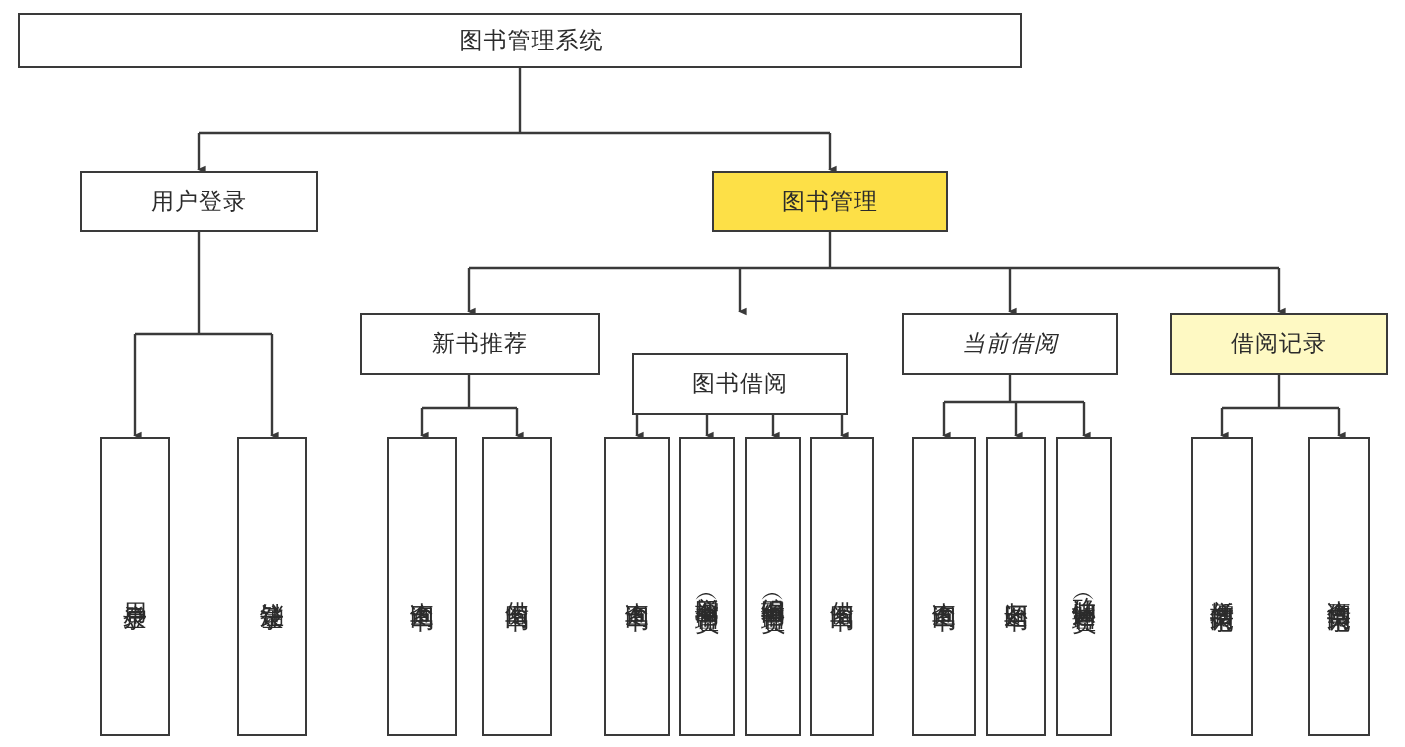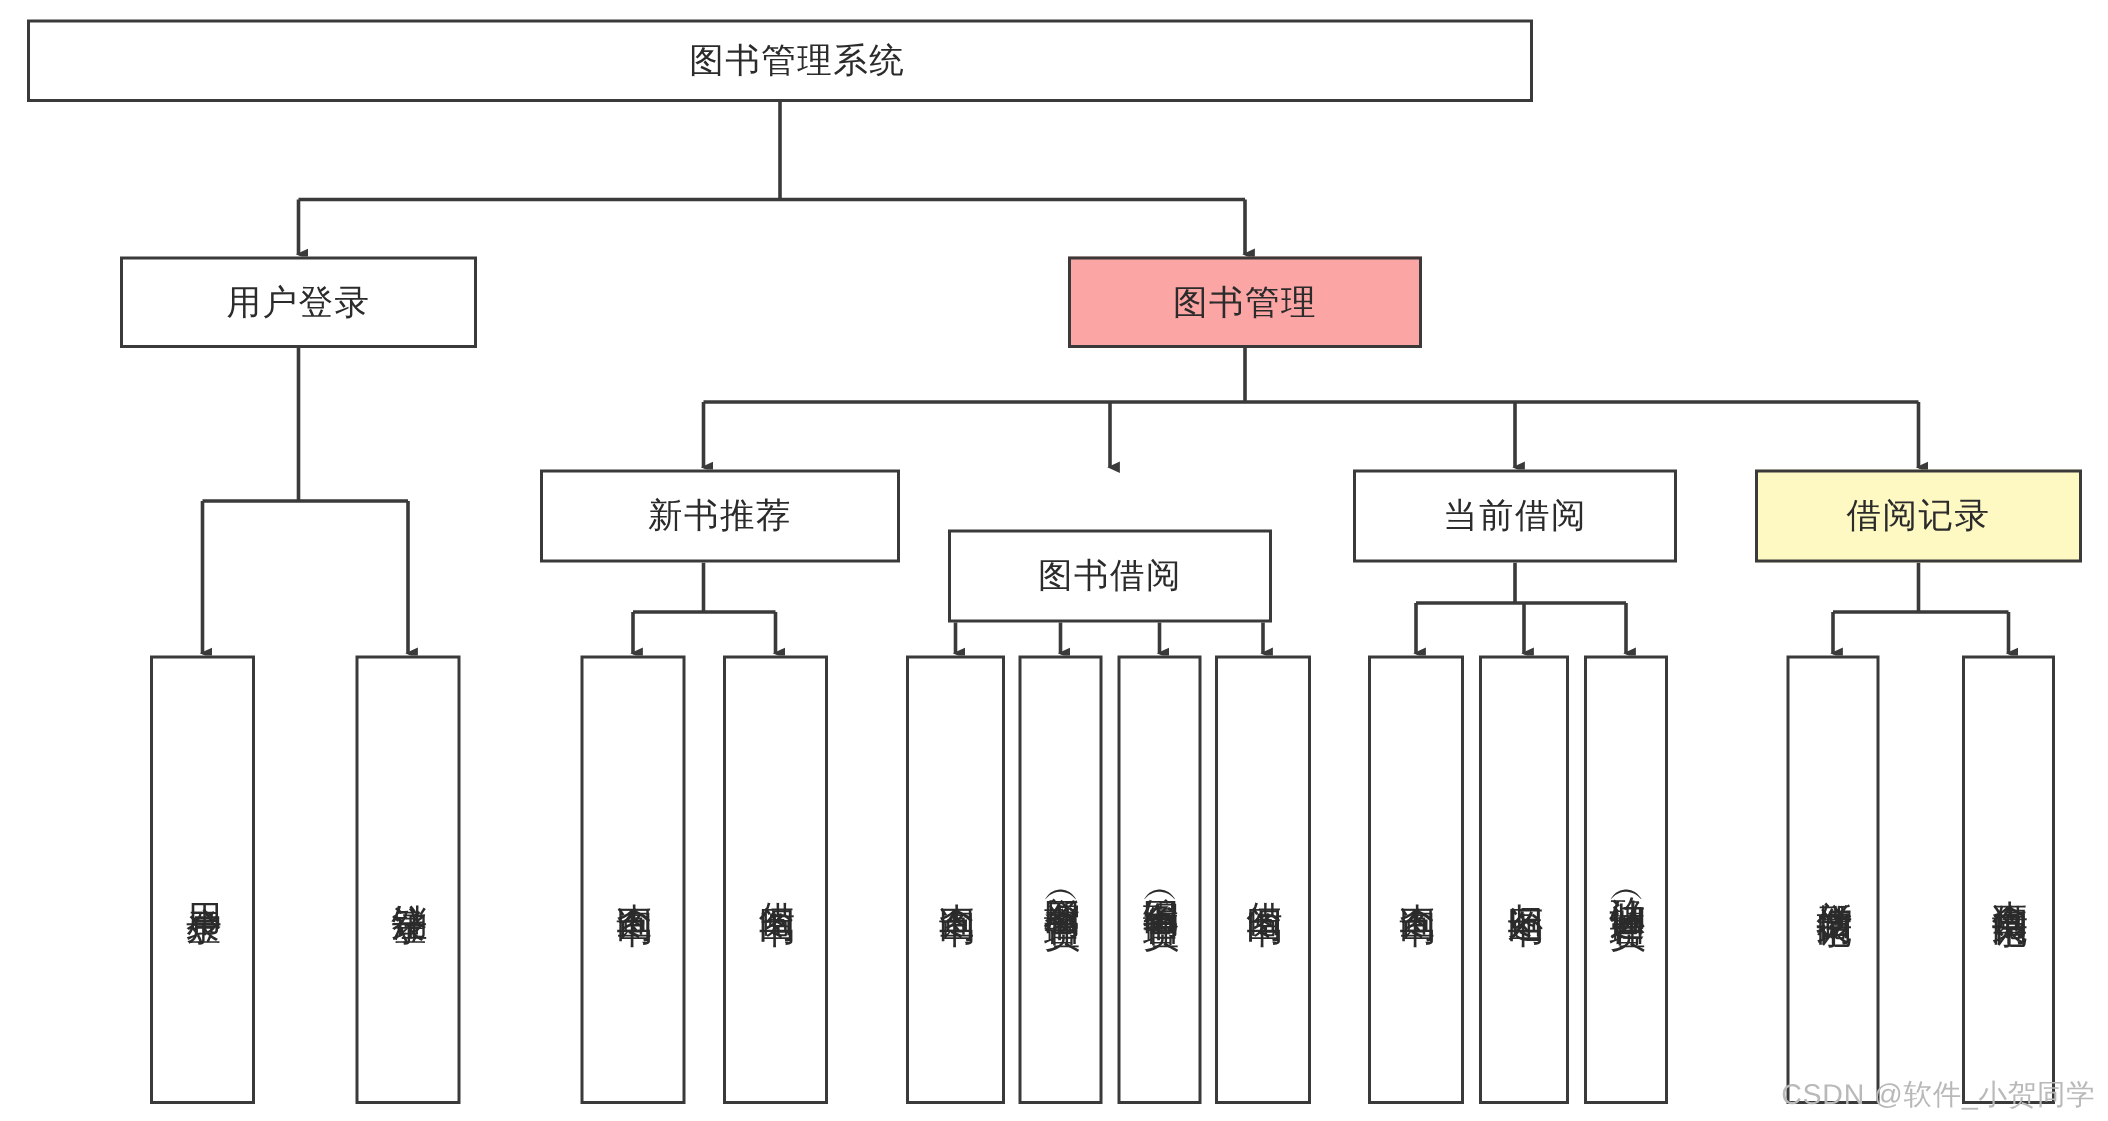--- a/index.html
+++ b/index.html
@@ -112,30 +112,30 @@
         <line x1="1339" y1="408" x2="1339" y2="435.5" stroke="#3a3a3a" stroke-width="2.4" marker-end="url(#arrowhead)"></line>
       </g>
   </svg>
   <div id="node-layer">
       <div class="node node-h" style="left: 18px; top: 13px; width: 1004px; height: 55px; border-color: rgb(58, 58, 58); background: rgb(255, 255, 255); color: rgb(43, 43, 43); padding-left: 23px;">
         <span class="node-label">图书管理系统</span>
       </div>
       <div class="node node-h" style="left: 80px; top: 171px; width: 238px; height: 61px; border-color: rgb(58, 58, 58); background: rgb(255, 255, 255); color: rgb(43, 43, 43);">
         <span class="node-label">用户登录</span>
       </div>
-      <div class="node node-h" style="left: 712px; top: 171px; width: 236px; height: 61px; border-color: rgb(58, 58, 58); background: #fca5a5; color: rgb(43, 43, 43);">
+      <div class="node node-h" style="left: 712px; top: 171px; width: 236px; height: 61px; border-color: rgb(58, 58, 58); background: #fde047; color: rgb(43, 43, 43);">
         <span class="node-label">图书管理</span>
       </div>
       <div class="node node-h" style="left: 360px; top: 313px; width: 240px; height: 62px; border-color: rgb(58, 58, 58); background: rgb(255, 255, 255); color: rgb(43, 43, 43);">
         <span class="node-label">新书推荐</span>
       </div>
       <div class="node node-h" style="left: 632px; top: 313px; width: 216px; height: 62px; border-color: rgb(58, 58, 58); background: rgb(255, 255, 255); color: rgb(43, 43, 43); margin-top: 40px;">
         <span class="node-label">图书借阅</span>
       </div>
-      <div class="node node-h" style="left: 902px; top: 313px; width: 216px; height: 62px; border-color: rgb(58, 58, 58); background: rgb(255, 255, 255); color: rgb(43, 43, 43);">
+      <div class="node node-h" style="left: 902px; top: 313px; width: 216px; height: 62px; border-color: rgb(58, 58, 58); background: rgb(255, 255, 255); color: rgb(43, 43, 43); font-style: italic;">
         <span class="node-label">当前借阅</span>
       </div>
       <div class="node node-h" style="left: 1170px; top: 313px; width: 218px; height: 62px; border-color: rgb(58, 58, 58); background: #fef9c3; color: rgb(43, 43, 43);">
         <span class="node-label">借阅记录</span>
       </div>
       <div class="node node-v" style="left: 100px; top: 437px; width: 70px; height: 299px; border-color: rgb(58, 58, 58); background: rgb(255, 255, 255); color: rgb(43, 43, 43);">
         <span class="node-label">用户登录</span>
       </div>
       <div class="node node-v" style="left: 237px; top: 437px; width: 70px; height: 299px; border-color: rgb(58, 58, 58); background: rgb(255, 255, 255); color: rgb(43, 43, 43);">
         <span class="node-label">注销登录</span>
@@ -167,14 +167,13 @@
       <div class="node node-v" style="left: 1056px; top: 437px; width: 56px; height: 299px; border-color: rgb(58, 58, 58); background: rgb(255, 255, 255); color: rgb(43, 43, 43);">
         <span class="node-label">确认归还（管理员）</span>
       </div>
       <div class="node node-v" style="left: 1191px; top: 437px; width: 62px; height: 299px; border-color: rgb(58, 58, 58); background: rgb(255, 255, 255); color: rgb(43, 43, 43);">
         <span class="node-label">新增借阅记录</span>
       </div>
       <div class="node node-v" style="left: 1308px; top: 437px; width: 62px; height: 299px; border-color: rgb(58, 58, 58); background: rgb(255, 255, 255); color: rgb(43, 43, 43);">
         <span class="node-label">查询借阅记录</span>
       </div>
     </div>
-  <div class="watermark">CSDN @软件_小贺同学</div>
 </div>
 
 </body></html>

